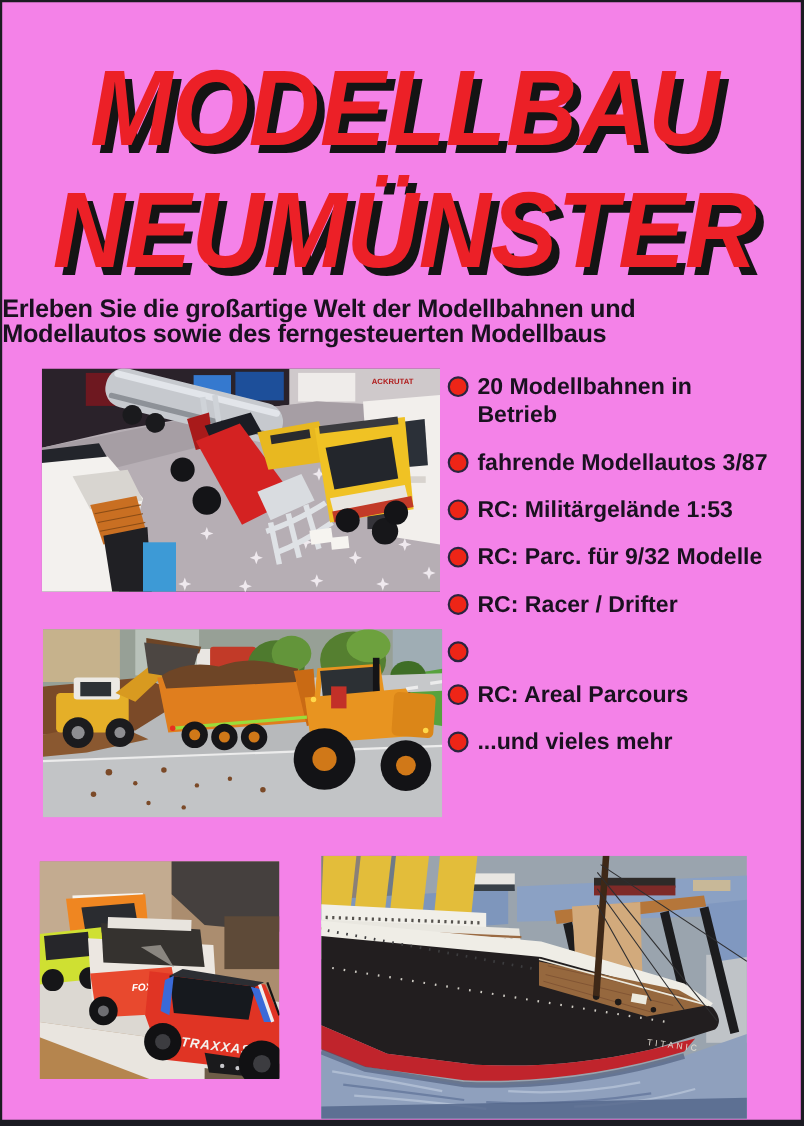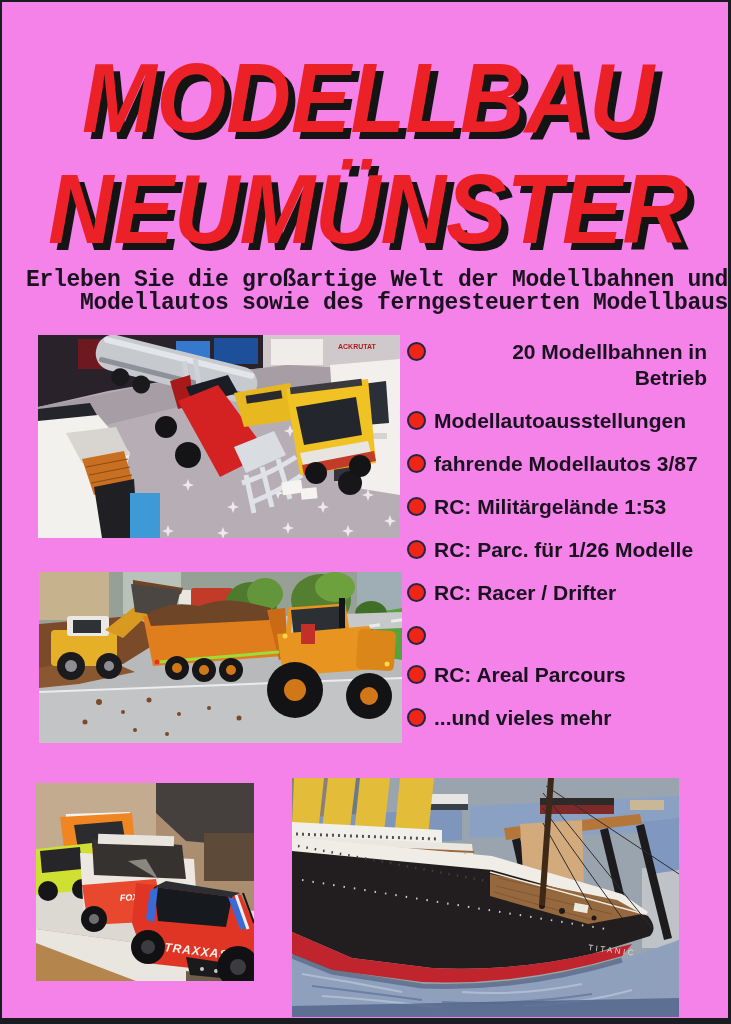--- a/index.html
+++ b/index.html
@@ -14,27 +14,27 @@
   .title-svg { position:absolute; top:0; left:-2px; display:block; }
   .title-svg text {
     font-family:"Liberation Sans", sans-serif;
     font-weight:700; font-style:italic; font-size:98px;
   }
   .t-shadow { fill: var(--title_shadow, #141414); }
   .t-main   { fill: var(--title, #ec2027); }
   
   .subtitle {
     position:absolute; top:267px; left:0; width:100%;
-    text-align:right; font-weight:700; font-size:23px; line-height:23px;
-    letter-spacing:-0.3px; color: var(--text, #1a1120); font-family: Liberation Mono, monospace;
+    text-align:left; font-weight:700; font-size:23px; line-height:23px;
+    letter-spacing:-0.3px; color: var(--text, #1a1120);
   }
   
   .features {
     position:absolute; left:405px; top:337px; width:300px;
-    list-style:none; display:flex; flex-direction:column; gap:17px;text-align:right;
+    list-style:none; display:flex; flex-direction:column; gap:17px;
   }
   .features li {
     display:flex; gap:8px; align-items:flex-start;
     font-size:21px; font-weight:700; line-height:26px;
     color: var(--text, #1a1120);
   }
   .bullet {
     flex:0 0 auto; width:19px; height:19px; margin-top:3px;
     border-radius:50%;
     background: var(--bullet, #ee2517);
@@ -65,33 +65,29 @@
     <div>Modellautos sowie des ferngesteuerten Modellbaus</div>
   </div>
 
   <ul class="features">
     <li>
         <span class="bullet"></span>
         <span>20 Modellbahnen in Betrieb</span>
       </li>
     <li>
         <span class="bullet"></span>
-        <span>Modellautoausstellungen</span>
-      </li>
-    <li>
-        <span class="bullet"></span>
         <span>fahrende Modellautos 3/87</span>
       </li>
     <li>
         <span class="bullet"></span>
         <span>RC: Militärgelände 1:53</span>
       </li>
     <li>
         <span class="bullet"></span>
-        <span>RC: Parc. für 1/26 Modelle</span>
+        <span>RC: Parc. für 9/32 Modelle</span>
       </li>
     <li>
         <span class="bullet"></span>
         <span>RC: Racer / Drifter</span>
       </li>
     <li>
         <span class="bullet"></span>
       </li>
     <li>
         <span class="bullet"></span>

